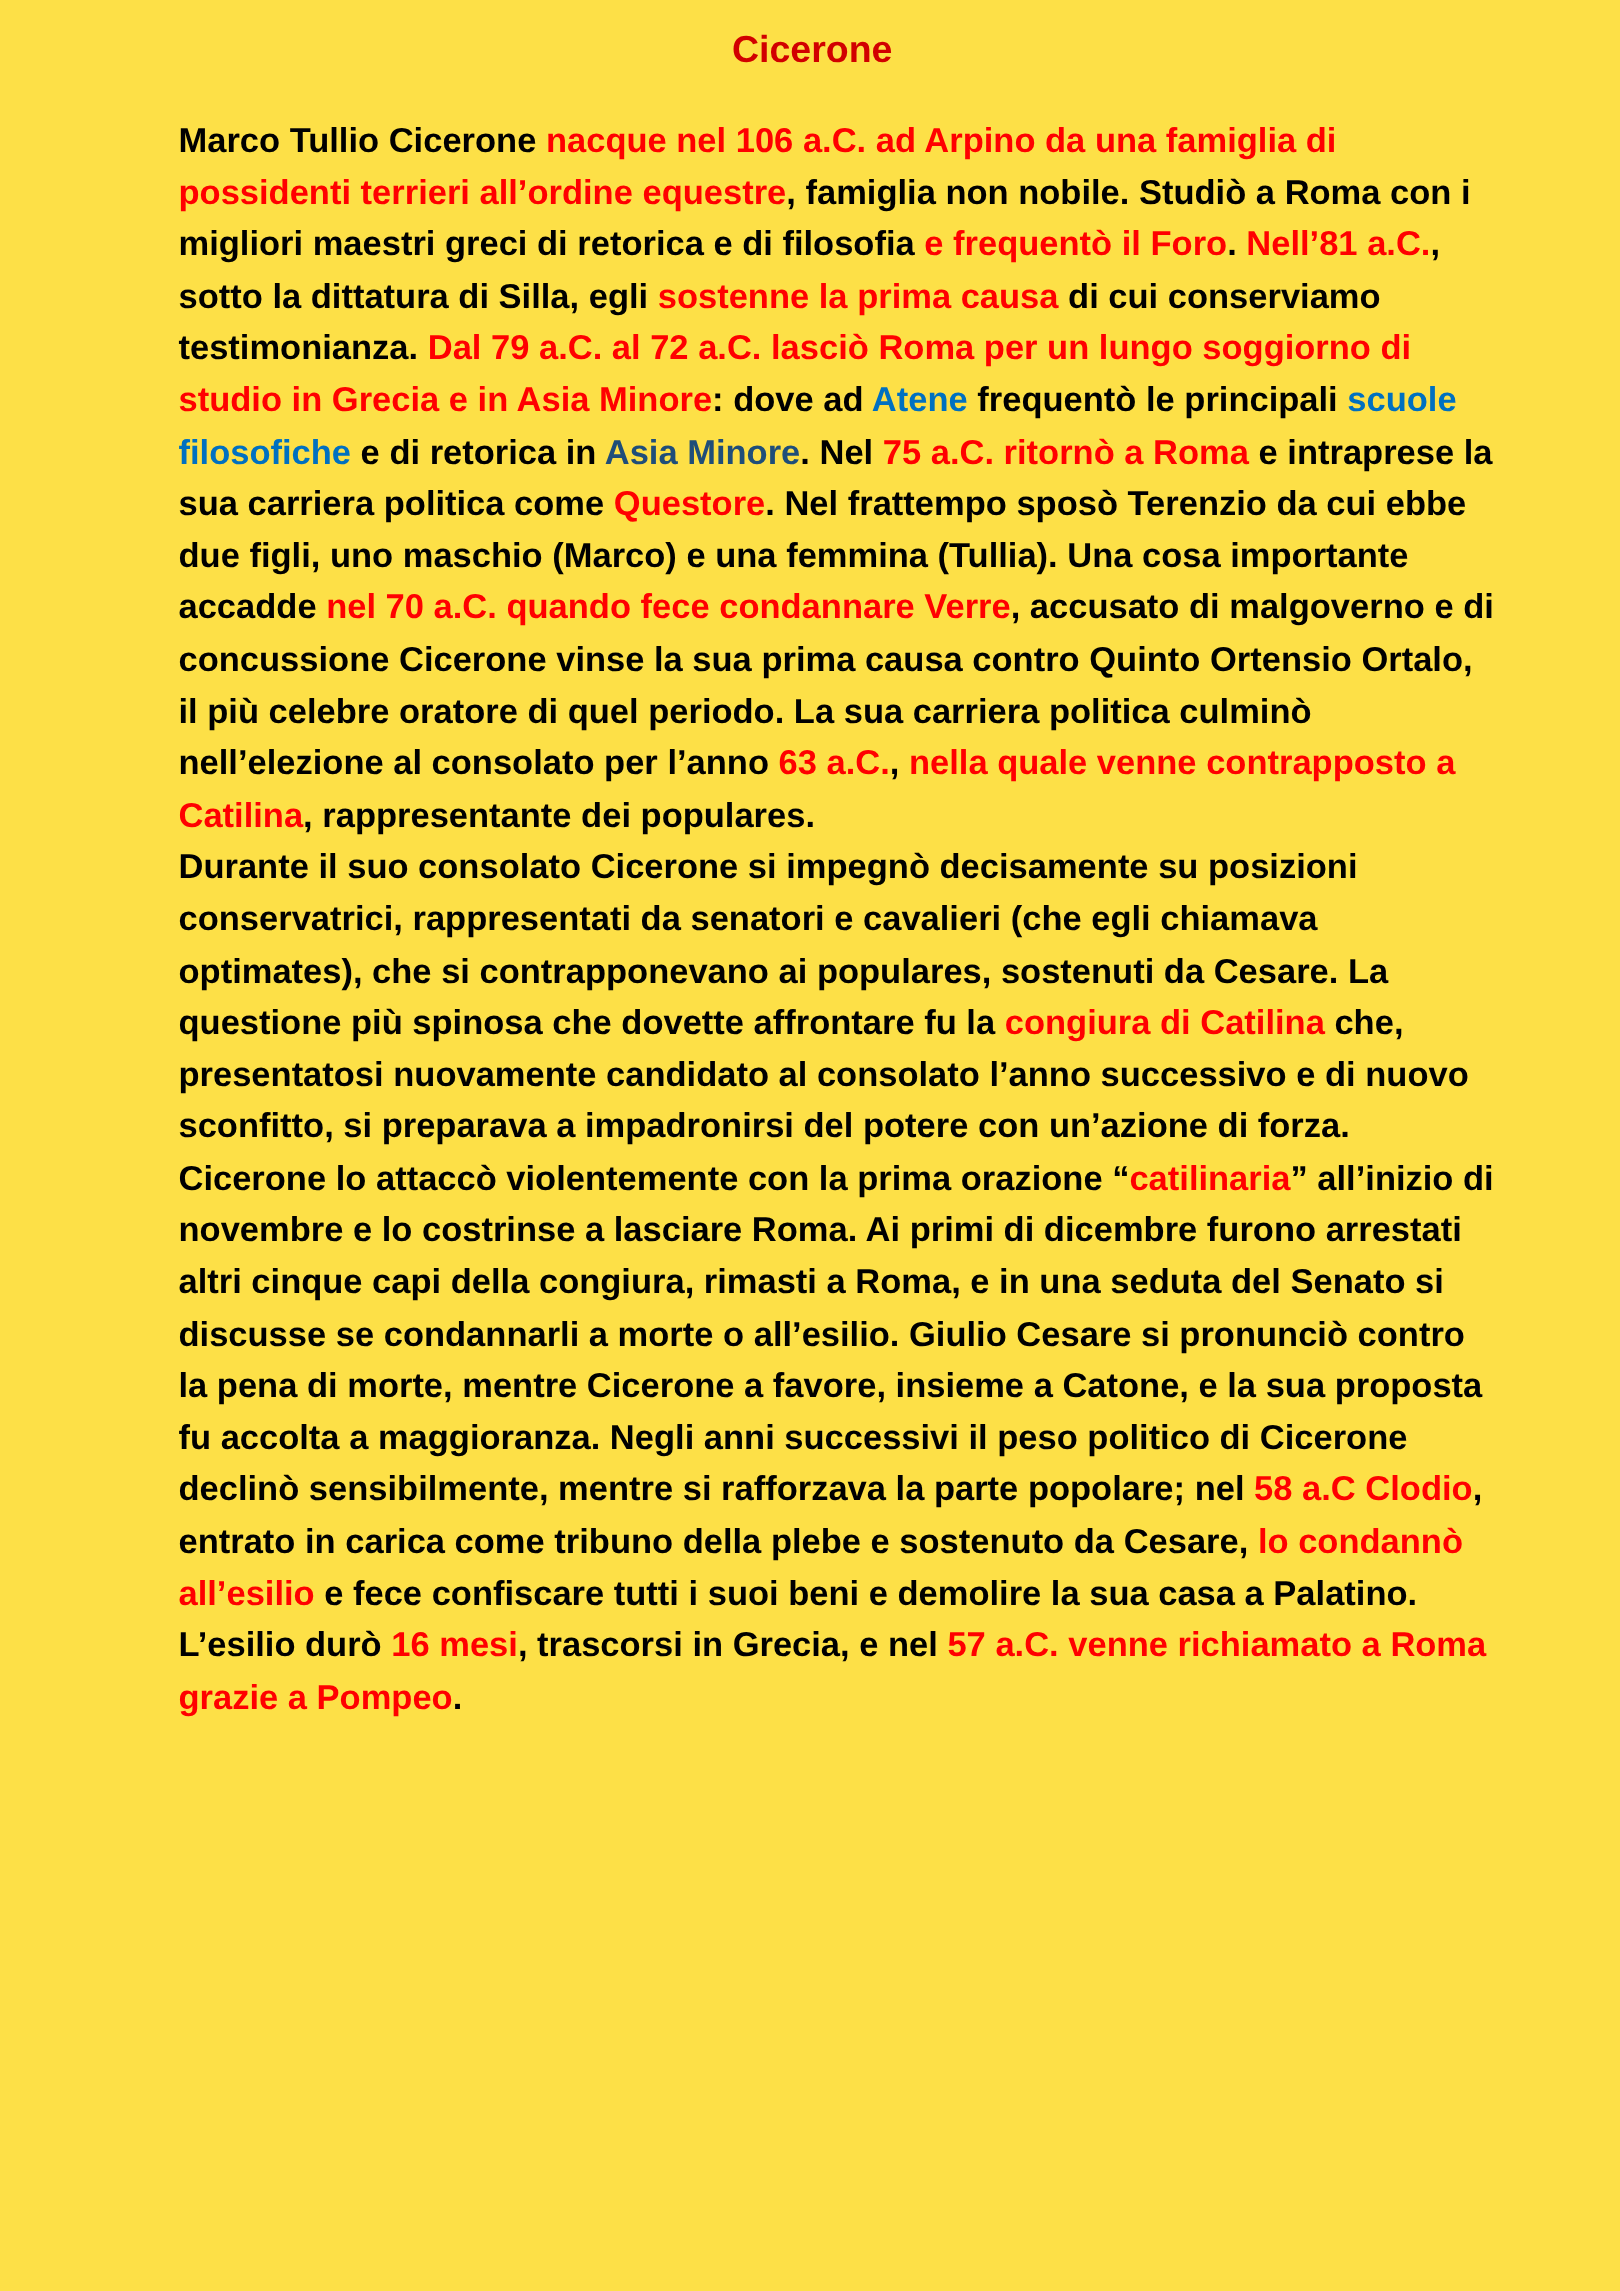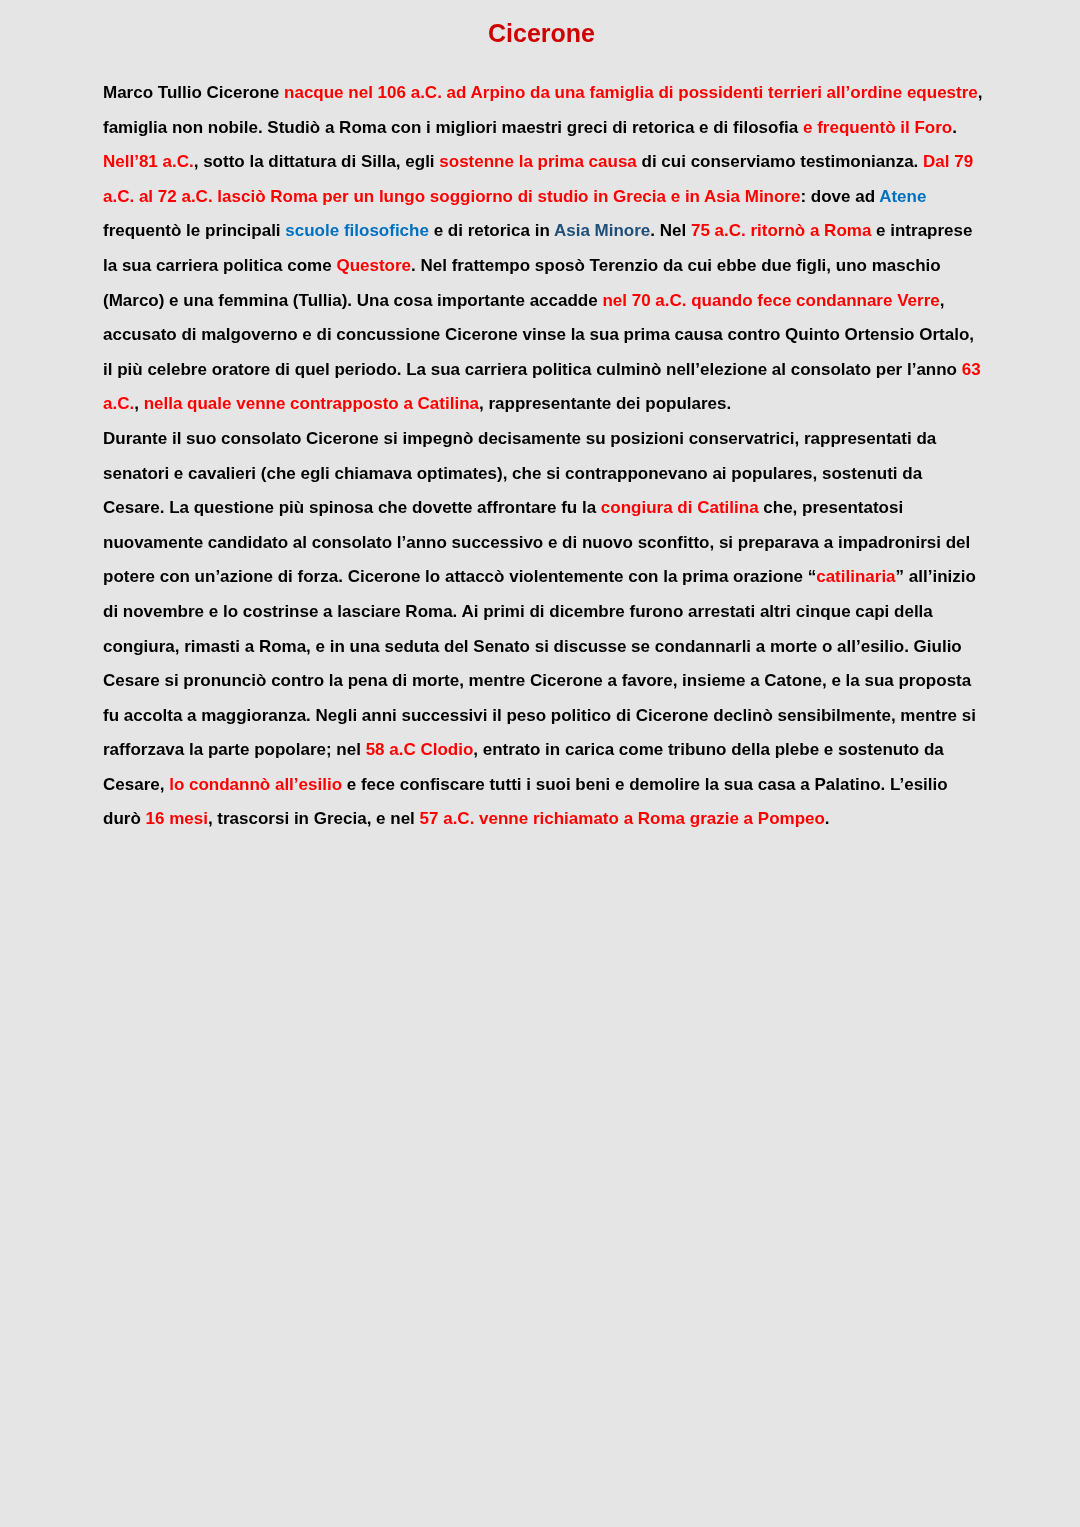--- a/index.html
+++ b/index.html
@@ -11,41 +11,41 @@
     width: 1080px;
     height: 1527px;
     font-family: "Liberation Sans", sans-serif;
     color: #000000;
     overflow: hidden;
   }
   .page {
     box-sizing: border-box;
     width: 1080px;
     height: 1527px;
-    background: #e5e5e5;
+    background: #fde047;
     padding: 18px 100px 0 103px;
   }
   .doc-title {
     text-align: center;
     font-size: 25px;
     font-weight: 700;
     margin: 0;
     line-height: 30px;
   }
   .section-heading {
     font-size: 27px;
     font-weight: 400;
     margin: 42px 0 0 0;
     line-height: 30px;
   }
   .body-text {
-    font-size: 17px;
+    font-size: 23px;
     font-weight: 700;
     line-height: 34.6px;
-    margin: 28px 0 0 0;
+    margin: 28px 0 0 16px;
     width: 880px;
     white-space: pre-wrap;
     color: #000000;
   }
 </style>
 </head>
 <body>
 
 <div class="page">
   <h1 class="doc-title" style="color: rgb(209, 0, 0);">Cicerone</h1>

